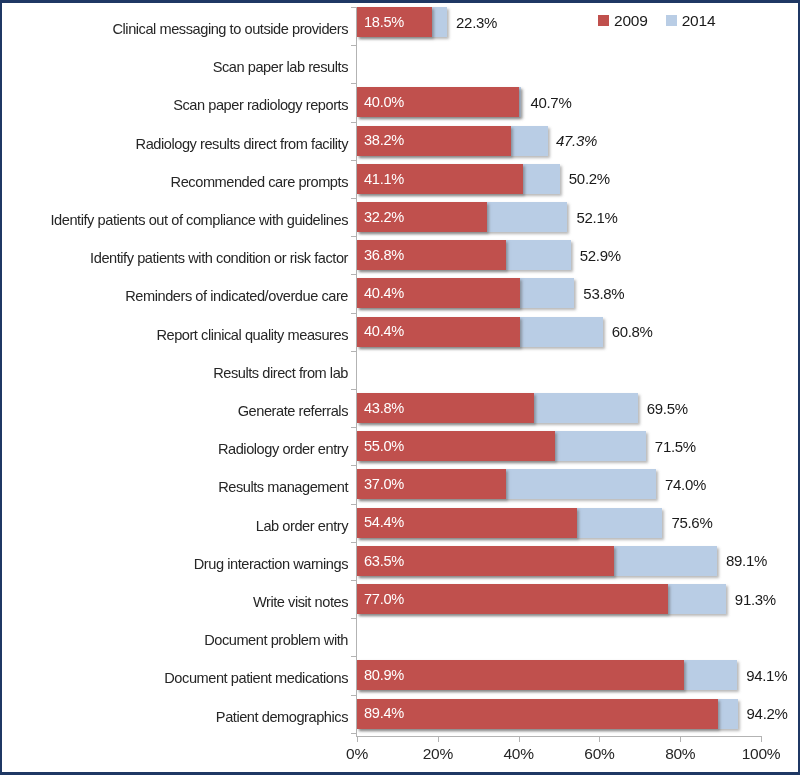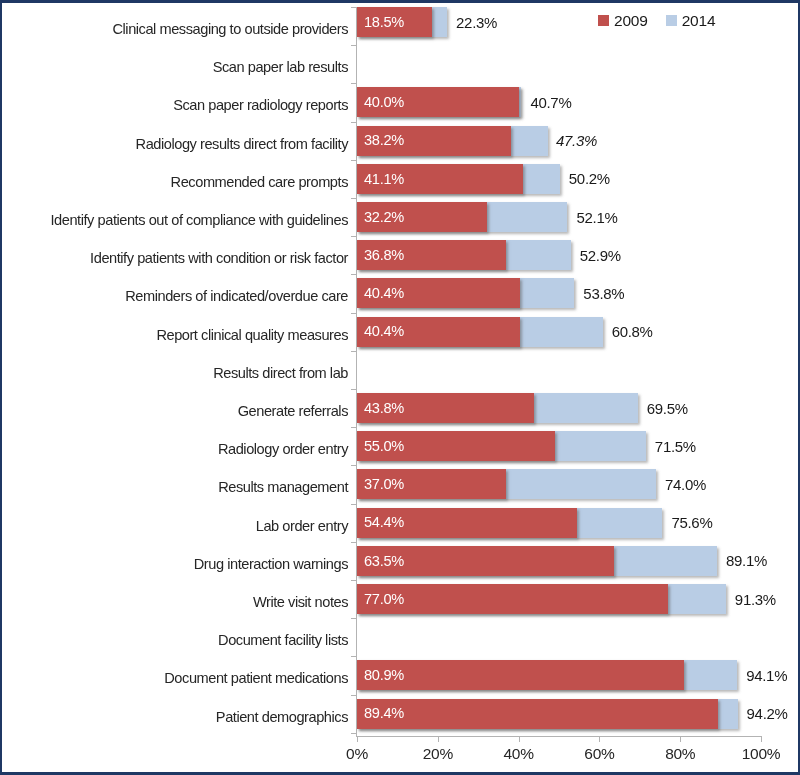--- a/index.html
+++ b/index.html
@@ -194,21 +194,21 @@
         <div class="cat-label" style="top: 244.2px;">Identify patients with condition or risk factor</div>
         <div class="cat-label" style="top: 282.4px;">Reminders of indicated/overdue care</div>
         <div class="cat-label" style="top: 320.6px; text-align: right;">Report clinical quality measures</div>
         <div class="cat-label" style="top: 358.8px;">Results direct from lab</div>
         <div class="cat-label" style="top: 397px;">Generate referrals</div>
         <div class="cat-label" style="top: 435.2px;">Radiology order entry</div>
         <div class="cat-label" style="top: 473.4px;">Results management</div>
         <div class="cat-label" style="top: 511.6px;">Lab order entry</div>
         <div class="cat-label" style="top: 549.8px;">Drug interaction warnings</div>
         <div class="cat-label" style="top: 588px;">Write visit notes</div>
-        <div class="cat-label" style="top: 626.2px;">Document facility lists</div>
+        <div class="cat-label" style="top: 626.2px;">Document problem with</div>
         <div class="cat-label" style="top: 664.4px;">Document patient medications</div>
         <div class="cat-label" style="top: 702.6px;">Patient demographics</div>
       </div>
     <div id="axis-line-v"></div>
     <div id="axis-line-h"></div>
     <div id="ticks-layer">
         <div class="tick-h" style="left: 355px;"></div>
         <div class="xtick-label" style="left: 355px;">0%</div>
         <div class="tick-h" style="left: 435.8px;"></div>
         <div class="xtick-label" style="left: 435.8px;">20%</div>

